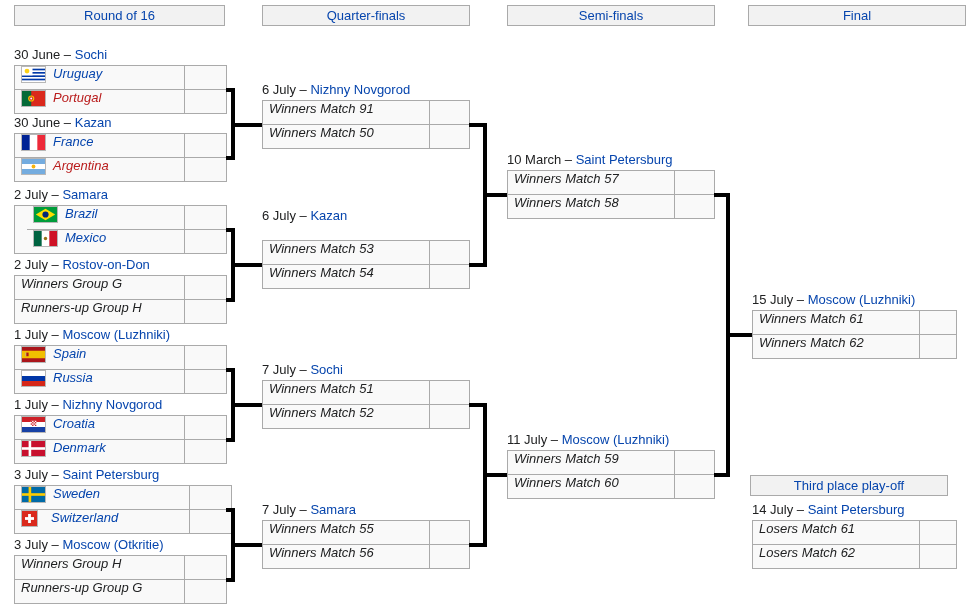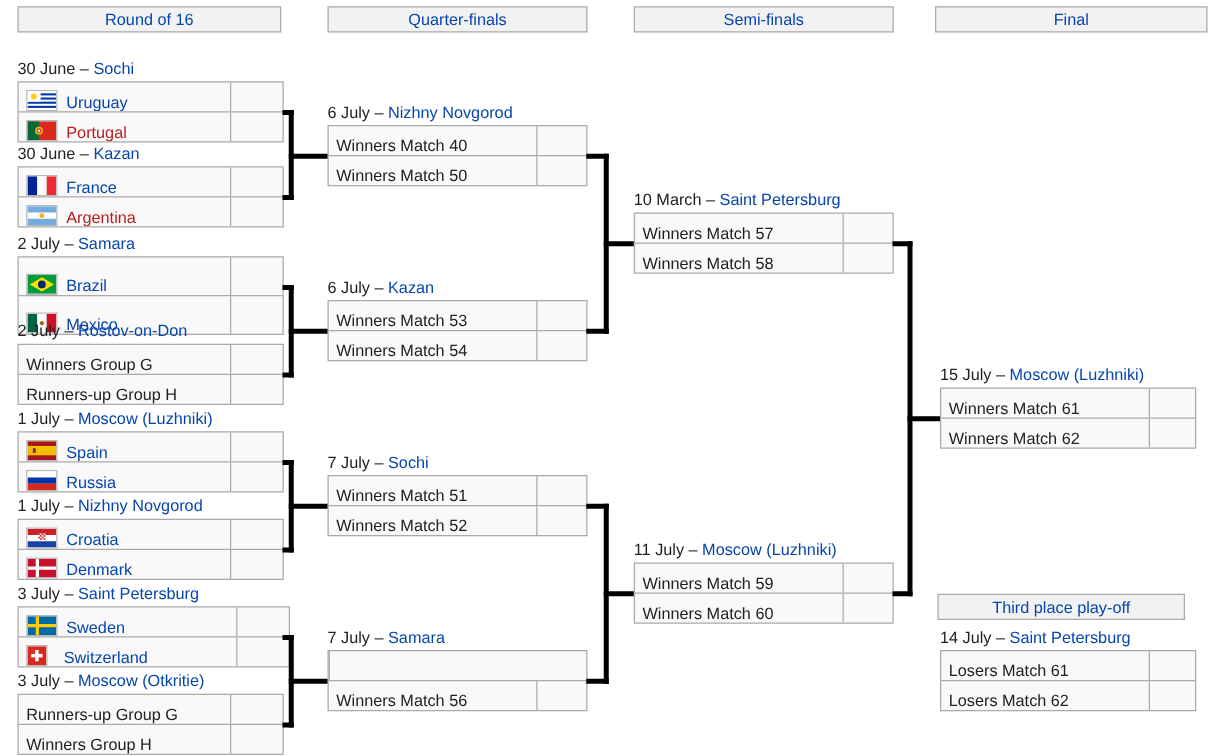--- a/index.html
+++ b/index.html
@@ -13,21 +13,21 @@
   }
   .hlink{color:#0645ad;cursor:pointer;}
   .date-label{position:absolute;height:16px;line-height:16px;white-space:nowrap;color:#202122;}
   .venue-link{color:#0645ad;cursor:pointer;}
   .match{
     position:absolute;box-sizing:border-box;border:1px solid #aaa;background:#f9f9f9;
     display:flex;flex-direction:column;
   }
   .team-row{flex:1;display:flex;align-items:stretch;min-height:0;}
   .team-row + .team-row{border-top:1px solid #aaa;}
-  .team-cell{flex:1;display:flex;align-items:flex-end;padding-left:6px;overflow:hidden;white-space:nowrap;}
+  .team-cell{flex:1;display:flex;align-items:flex-start;padding-left:6px;overflow:hidden;white-space:nowrap;font-style:italic;}
   .score-cell{box-sizing:border-box;border-left:1px solid #aaa;}
   .flag{display:inline-block;border:1px solid #b7b7b7;margin-right:7px;line-height:0;background:#fff;flex:none;}
   .flag.square{margin-left:0;margin-right:13px;}
   .team-link{color:#0645ad;cursor:pointer;}
   .team-link.visited{color:#b91c1c;}
   .team-plain{color:#202122;}
   .line{position:absolute;background:#000;}
 </style>
 </head>
 <body>
@@ -90,21 +90,21 @@
               <rect width="23" height="15" fill="#74acdf"></rect>
               <rect y="5" width="23" height="5" fill="#fff"></rect>
               <circle cx="11.5" cy="7.5" r="1.9" fill="#f6b40e"></circle>
             </svg></span>
           <span class="team-link visited">Argentina</span>
         </div>
         <div class="score-cell" style="width: 42px;"></div>
       </div>
     </div>
     <div class="date-label" style="left: 14px; top: 187px;"><span>2 July – </span><span class="venue-link">Samara</span></div>
-    <div class="match" style="left: 14px; top: 205px; width: 213px; height: 63px;">
+    <div class="match" style="left: 14px; top: 205px; width: 213px; height: 49px; padding-left: 12px;">
       <div class="team-row">
         <div class="team-cell">
           <span class="flag"><svg width="23" height="15" viewBox="0 0 23 15" preserveAspectRatio="none">
               <rect width="23" height="15" fill="#009c3b"></rect>
               <polygon points="11.5,1.8 21.2,7.5 11.5,13.2 1.8,7.5" fill="#fedd00"></polygon>
               <circle cx="11.5" cy="7.5" r="3.1" fill="#002776"></circle>
             </svg></span>
           <span class="team-link">Brazil</span>
         </div>
         <div class="score-cell" style="width: 42px;"></div>
@@ -222,47 +222,47 @@
             </svg></span>
           <span class="team-link">Switzerland</span>
         </div>
         <div class="score-cell" style="width: 42px;"></div>
       </div>
     </div>
     <div class="date-label" style="left: 14px; top: 537px;"><span>3 July – </span><span class="venue-link">Moscow (Otkritie)</span></div>
     <div class="match" style="left: 14px; top: 555px; width: 213px; height: 49px;">
       <div class="team-row">
         <div class="team-cell">
+          <span class="team-plain">Winners Group H</span>
+        </div>
+        <div class="score-cell" style="width: 42px;"></div>
+      </div>
+      <div class="team-row">
+        <div class="team-cell">
           <span class="team-plain">Runners-up Group G</span>
-        </div>
-        <div class="score-cell" style="width: 42px;"></div>
-      </div>
-      <div class="team-row">
-        <div class="team-cell">
-          <span class="team-plain">Winners Group H</span>
         </div>
         <div class="score-cell" style="width: 42px;"></div>
       </div>
     </div>
     <div class="date-label" style="left: 262px; top: 82px;"><span>6 July – </span><span class="venue-link">Nizhny Novgorod</span></div>
     <div class="match" style="left: 262px; top: 100px; width: 208px; height: 49px;">
       <div class="team-row">
         <div class="team-cell">
-          <span class="team-plain">Winners Match 40</span>
+          <span class="team-plain">Winners Match 91</span>
         </div>
         <div class="score-cell" style="width: 40px;"></div>
       </div>
       <div class="team-row">
         <div class="team-cell">
           <span class="team-plain">Winners Match 50</span>
         </div>
         <div class="score-cell" style="width: 40px;"></div>
       </div>
     </div>
-    <div class="date-label" style="left: 262px; top: 222px;"><span>6 July – </span><span class="venue-link">Kazan</span></div>
+    <div class="date-label" style="left: 262px; top: 208px;"><span>6 July – </span><span class="venue-link">Kazan</span></div>
     <div class="match" style="left: 262px; top: 240px; width: 208px; height: 49px;">
       <div class="team-row">
         <div class="team-cell">
           <span class="team-plain">Winners Match 53</span>
         </div>
         <div class="score-cell" style="width: 40px;"></div>
       </div>
       <div class="team-row">
         <div class="team-cell">
           <span class="team-plain">Winners Match 54</span>
@@ -281,20 +281,23 @@
       <div class="team-row">
         <div class="team-cell">
           <span class="team-plain">Winners Match 52</span>
         </div>
         <div class="score-cell" style="width: 40px;"></div>
       </div>
     </div>
     <div class="date-label" style="left: 262px; top: 502px;"><span>7 July – </span><span class="venue-link">Samara</span></div>
     <div class="match" style="left: 262px; top: 520px; width: 208px; height: 49px;">
       <div class="team-row">
+        <div class="team-cell">
+          <span class="team-plain">Winners Match 55</span>
+        </div>
         <div class="score-cell" style="width: 40px;"></div>
       </div>
       <div class="team-row">
         <div class="team-cell">
           <span class="team-plain">Winners Match 56</span>
         </div>
         <div class="score-cell" style="width: 40px;"></div>
       </div>
     </div>
     <div class="date-label" style="left: 507px; top: 152px;"><span>10 March – </span><span class="venue-link">Saint Petersburg</span></div>

